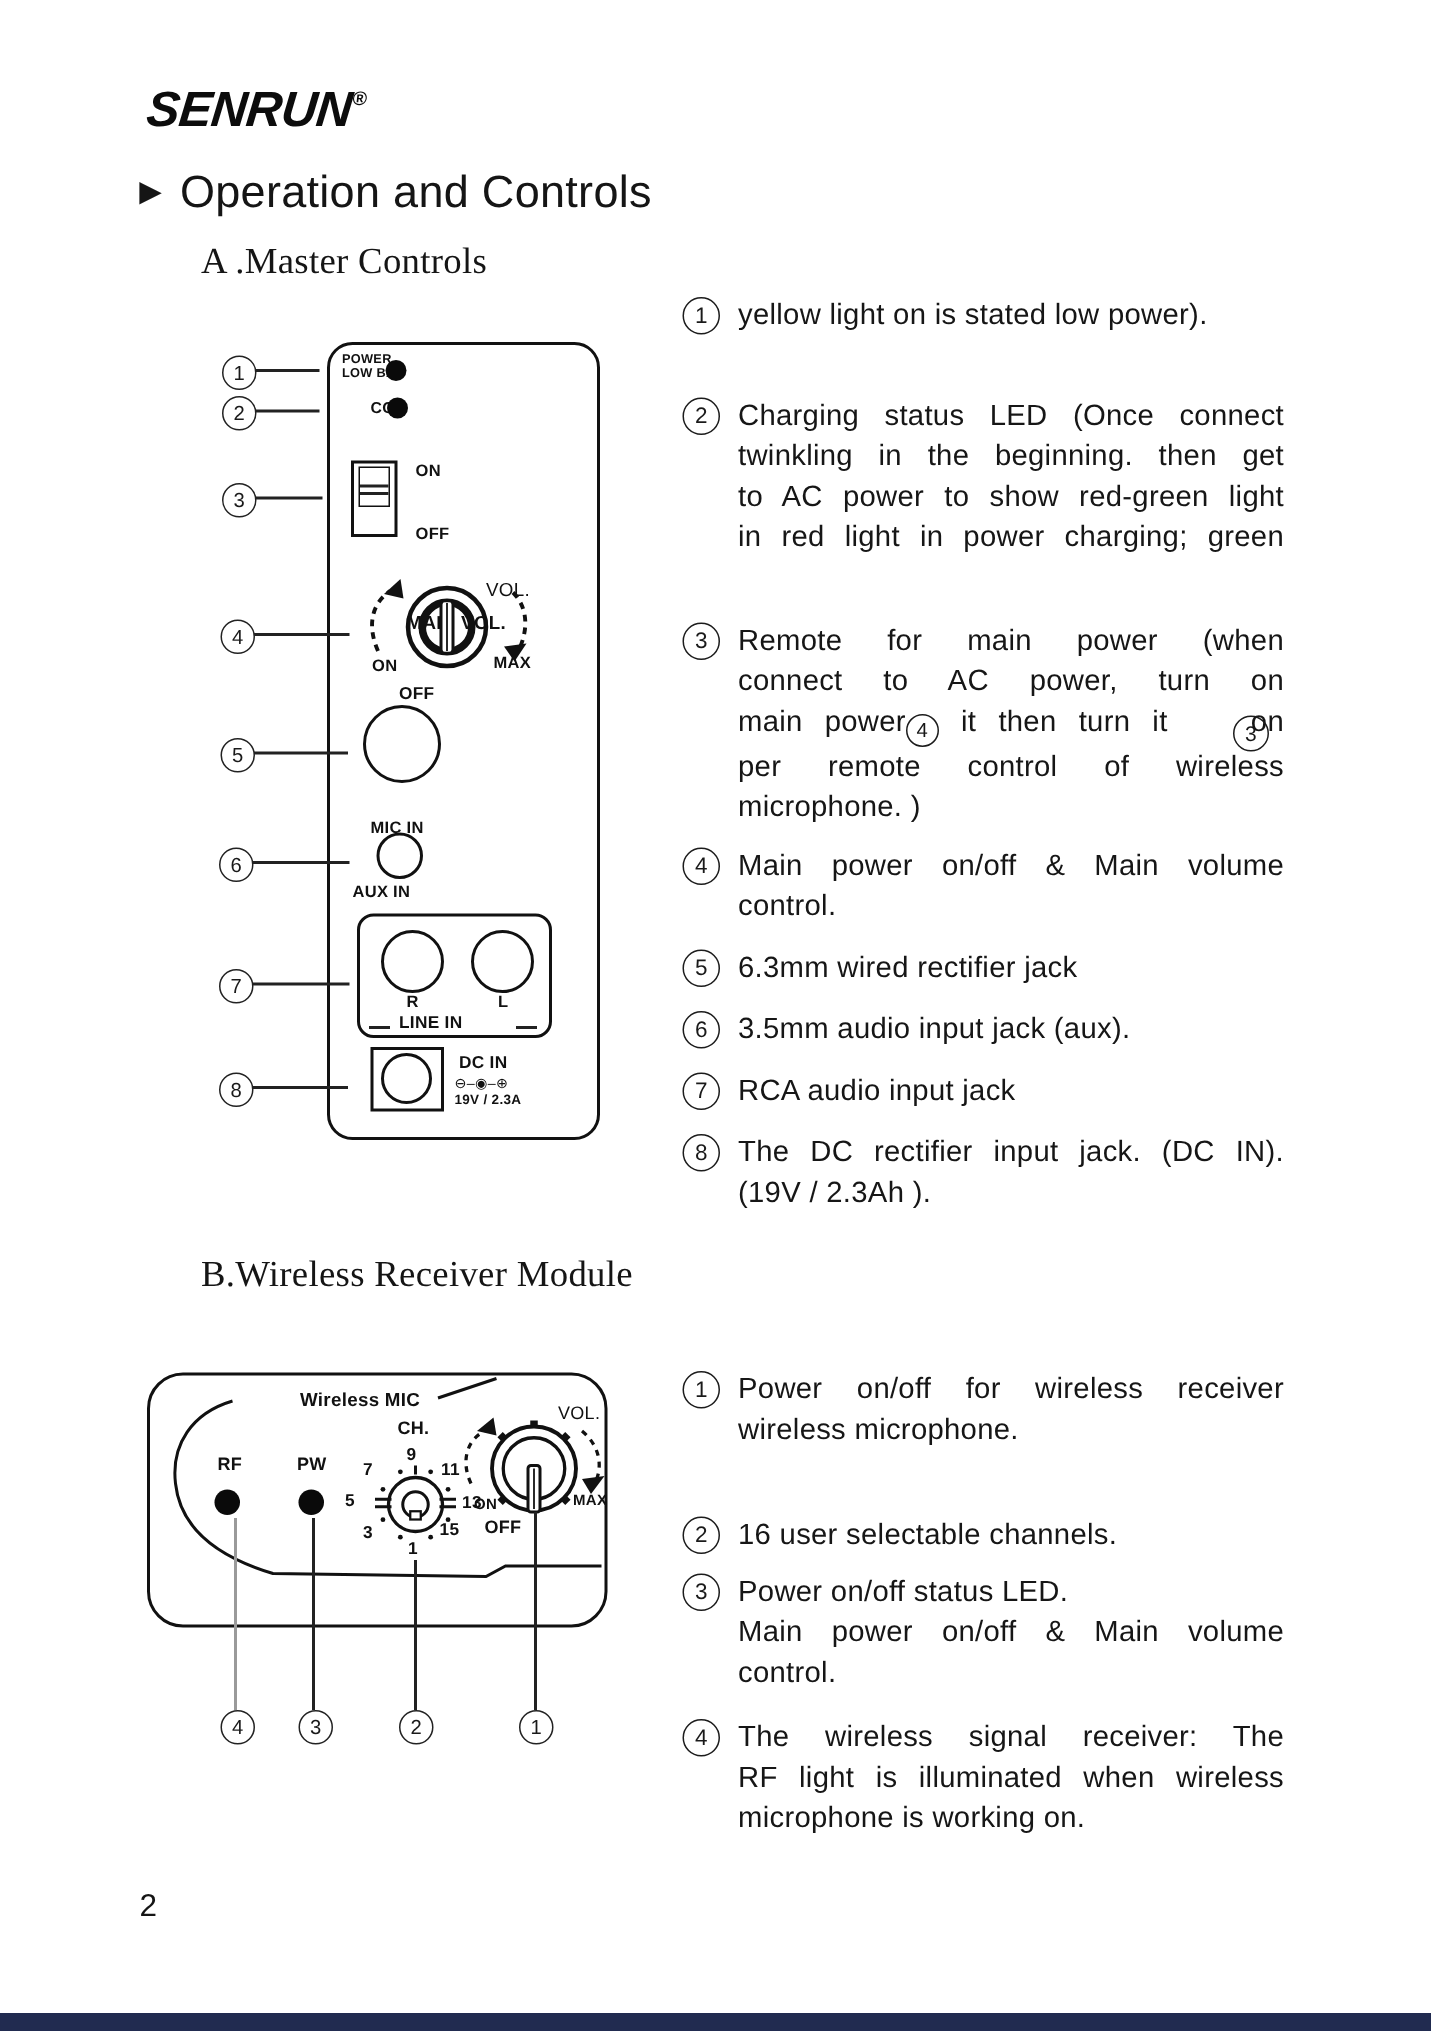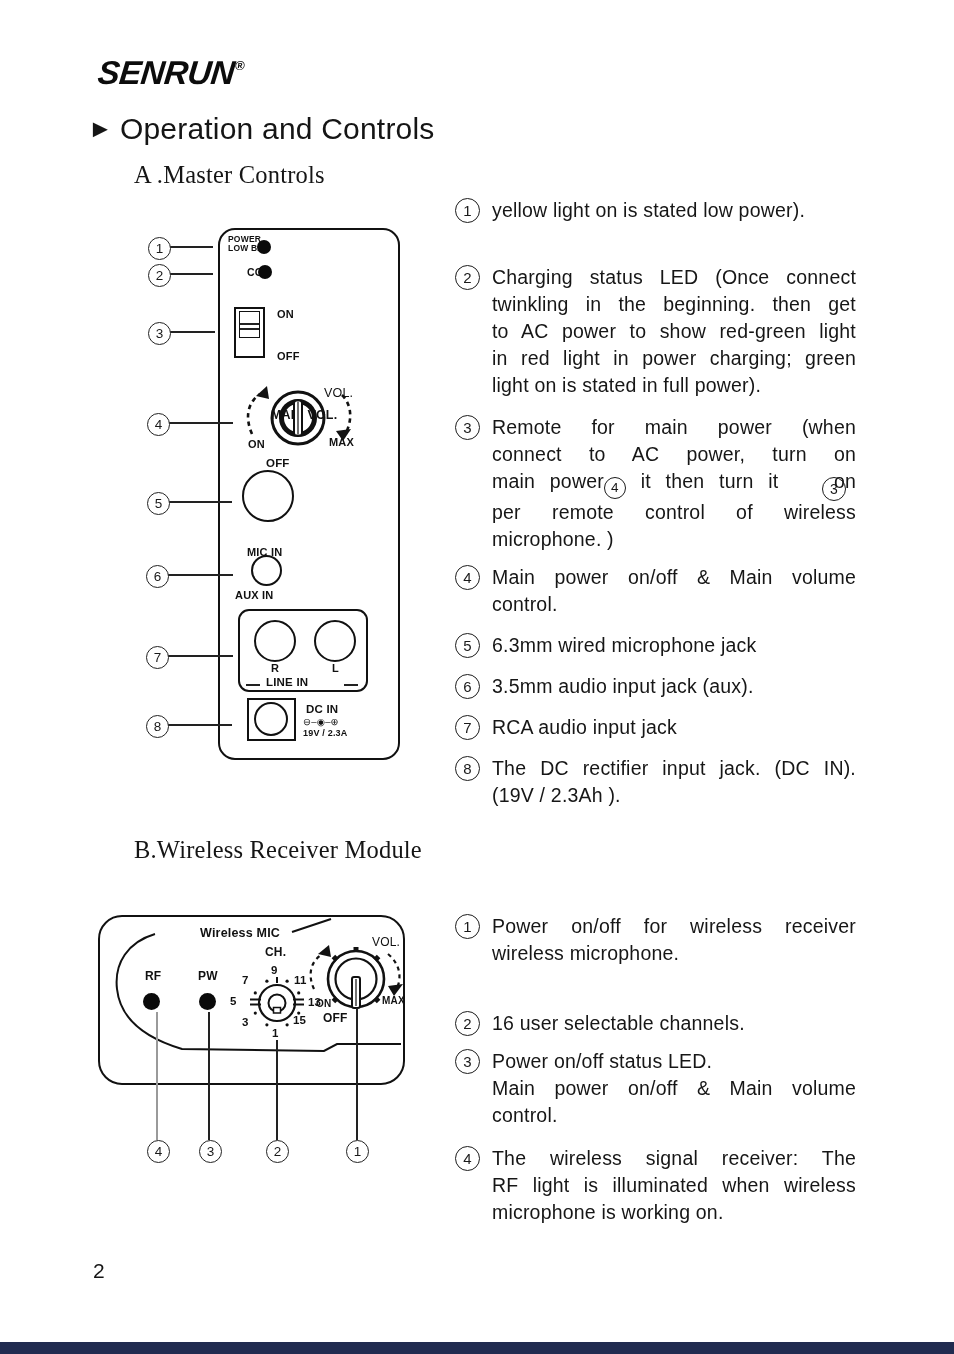--- a/index.html
+++ b/index.html
@@ -133,21 +133,20 @@
         <span class="ln last">yellow light on is stated low power).</span>
       </div>
   </div>
   <div class="item" style="top:264px;">
     <span class="cnum">2</span>
     <div class="para">
         <span class="ln">Charging status LED (Once connect</span>
         <span class="ln">twinkling in the beginning. then get</span>
         <span class="ln">to AC power to show red-green light</span>
         <span class="ln">in red light in power charging; green</span>
-        <span class="ln last">light on is stated in full power).</span>
       </div>
   </div>
   <div class="item" style="top:414px;">
     <span class="cnum">3</span>
     <div class="para">
       <span class="ln">Remote for main power (when</span>
       <span class="ln">connect to AC power, turn on</span>
       <span class="ln">
         <span>main power</span><span class="cnum-in">4</span>
         <span>it then turn it</span>
@@ -162,21 +161,21 @@
   <div class="item" style="top:564px;">
     <span class="cnum">4</span>
     <div class="para">
         <span class="ln">Main power on/off &amp; Main volume</span>
         <span class="ln last">control.</span>
       </div>
   </div>
   <div class="item" style="top:632px;">
     <span class="cnum">5</span>
     <div class="para">
-        <span class="ln last">6.3mm wired microphone jack</span>
+        <span class="ln last">6.3mm wired rectifier jack</span>
       </div>
   </div>
   <div class="item" style="top:673px;">
     <span class="cnum">6</span>
     <div class="para">
         <span class="ln last">3.5mm audio input jack (aux).</span>
       </div>
   </div>
   <div class="item" style="top:714px;">
     <span class="cnum">7</span>

